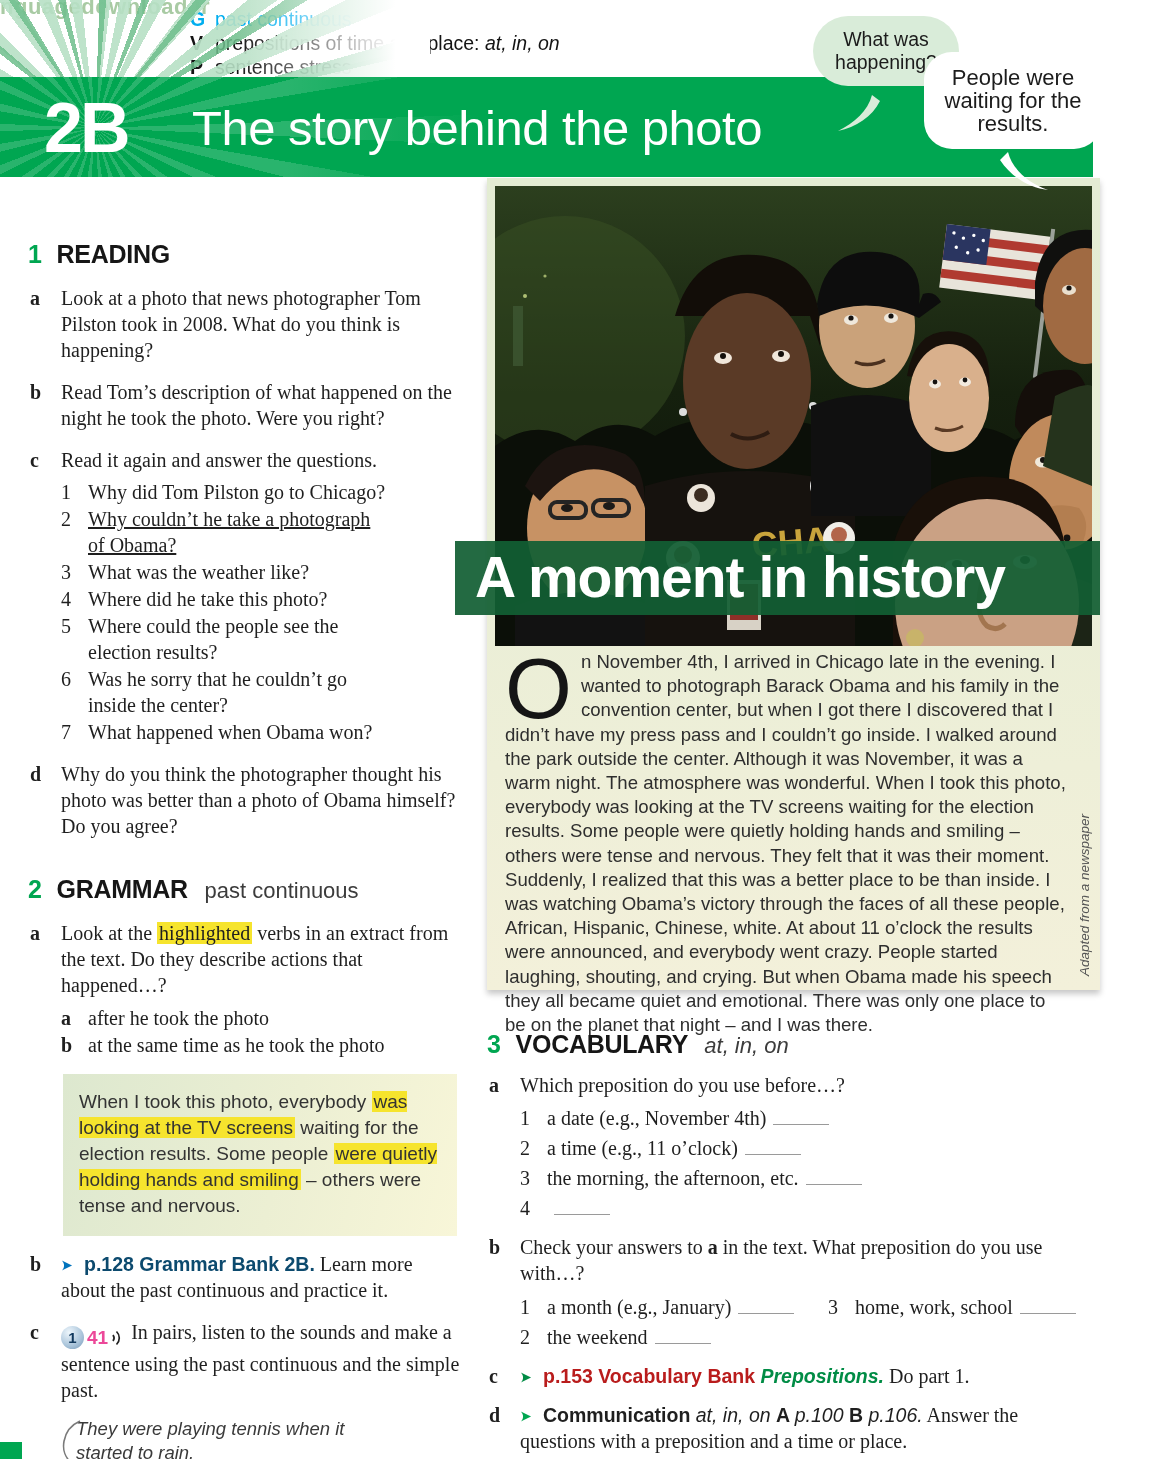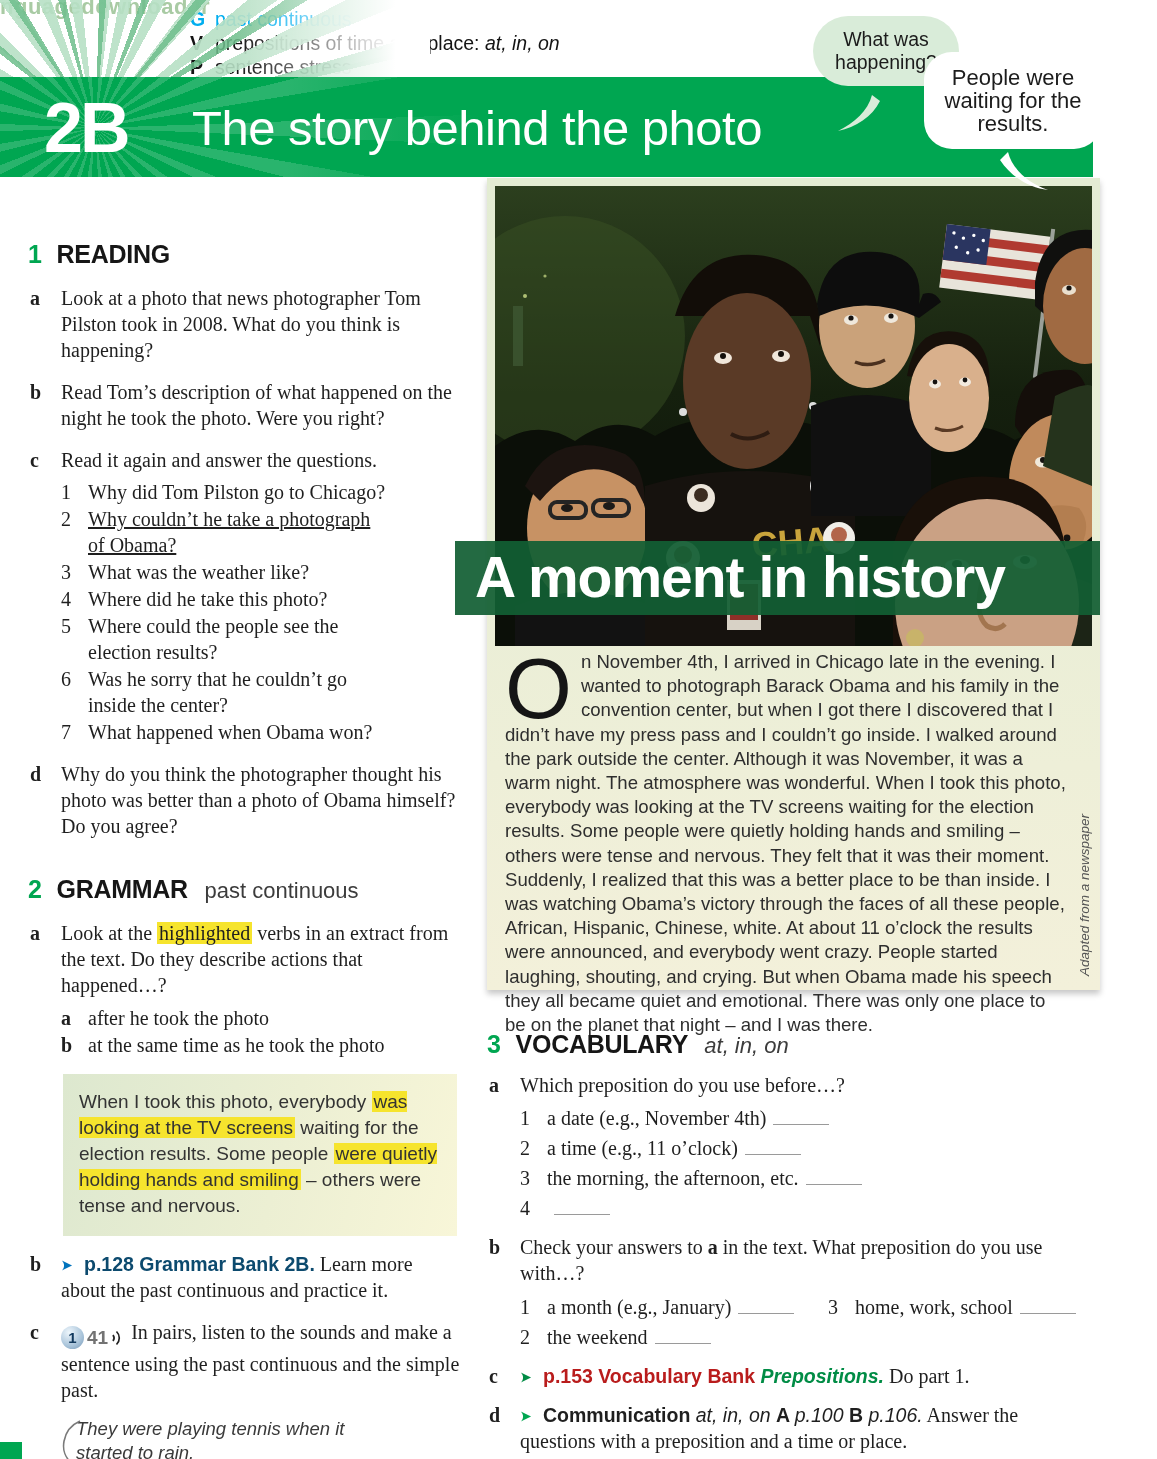--- a/index.html
+++ b/index.html
@@ -61,21 +61,21 @@
            font-family:"Liberation Sans",sans-serif;font-size:19px;line-height:26px;color:#333;}
   .link-blue{color:#0c4a6e;font-family:"Liberation Sans",sans-serif;font-weight:bold;font-size:19.5px;}
   .link-green{color:#b91c1c;font-family:"Liberation Sans",sans-serif;font-weight:bold;font-size:19.5px;}
   .link-green-it{color:#008c45;font-family:"Liberation Sans",sans-serif;font-weight:bold;
                  font-style:italic;font-size:19.5px;}
   .arr{display:inline-block;width:17px;height:13px;margin-right:6px;vertical-align:-1px;}
   .audio{display:inline-flex;align-items:center;gap:3px;margin-right:7px;vertical-align:-4px;}
   .disc{width:23px;height:23px;border-radius:50%;text-align:center;line-height:23px;
         font-family:"Liberation Sans",sans-serif;font-weight:bold;font-size:15px;color:#123a5e;
         background:radial-gradient(circle at 35% 28%,#eef6fc,#a9c4da 60%,#7596b6);}
-  .track{font-family:"Liberation Sans",sans-serif;font-weight:bold;font-size:19px;color:#737373;}
+  .track{font-family:"Liberation Sans",sans-serif;font-weight:bold;font-size:19px;color:#ec4899;}
   .exbubble{position:relative;margin:14px 0 0 48px;width:270px;}
   .exbubble .sq{position:absolute;left:-22px;top:2px;}
   .extext{font-family:"Liberation Sans",sans-serif;font-style:italic;font-size:18.5px;
           line-height:24px;color:#3a3a3a;}
 
   
   .panel{position:absolute;left:487px;top:178px;width:613px;height:812px;
          background:linear-gradient(180deg,#e3ecd3 0%,#e9eed6 45%,#f3f0da 100%);
          box-shadow:0 4px 6px rgba(0,0,0,.22);}
   .photo{position:absolute;left:8px;top:8px;width:597px;height:460px;}

